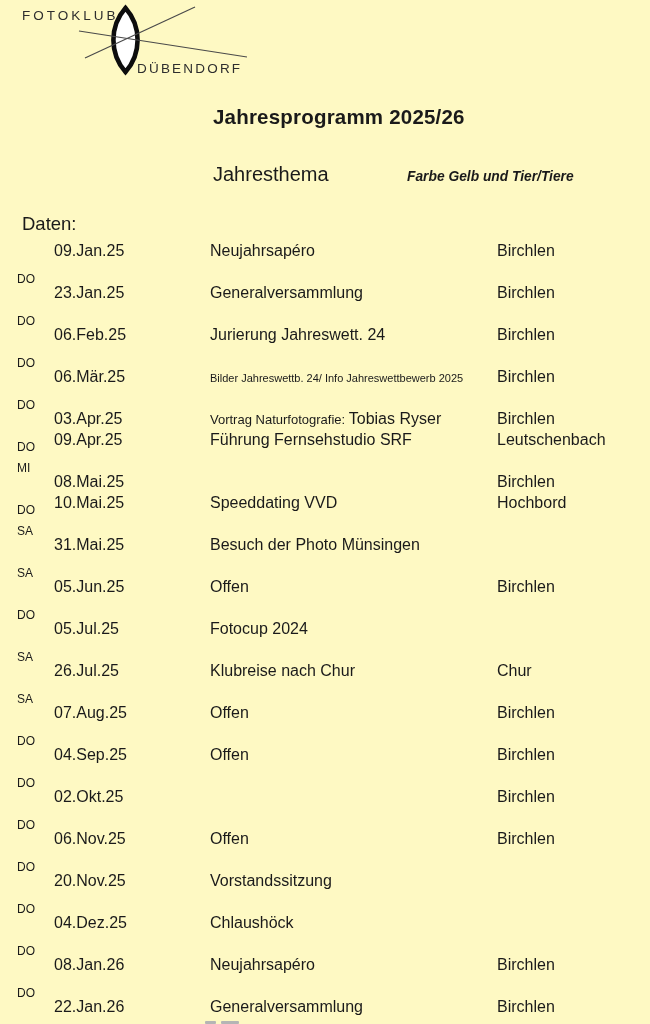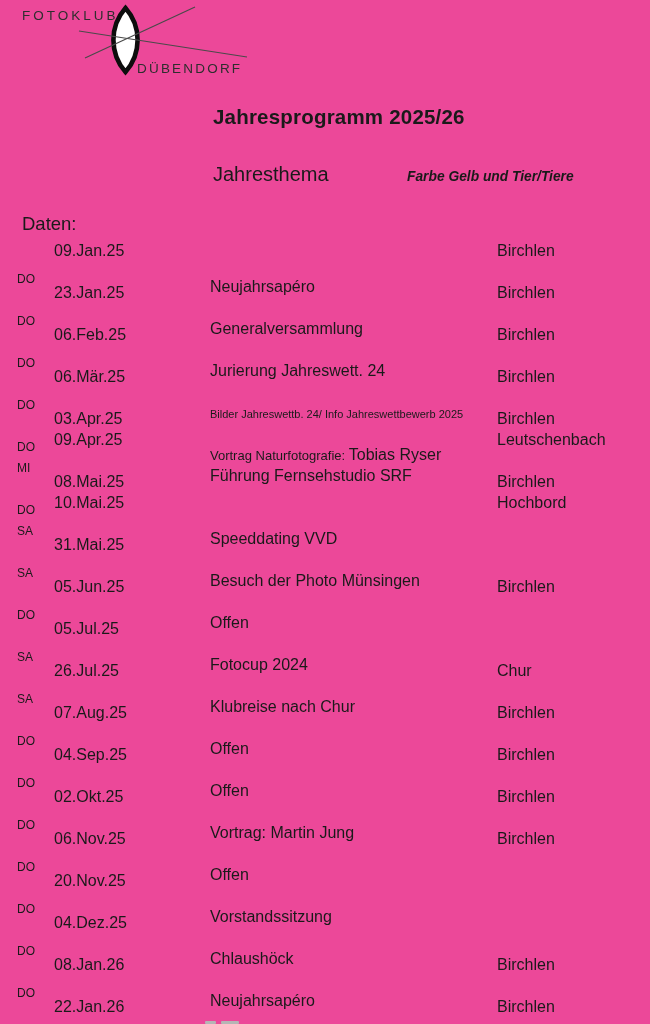--- a/index.html
+++ b/index.html
@@ -1,20 +1,20 @@
 <!DOCTYPE html>
 <html><head>
 <meta charset="utf-8">
 <style>
   html, body { margin: 0; padding: 0; background: #ffffff; }
   .page {
     position: relative;
     width: 650px;
     height: 1024px;
-    background: #ec4899;
+    background: #fef9c3;
     overflow: hidden;
     font-family: "Liberation Sans", sans-serif;
     color: #1a1a1a;
   }
 
   
   .logo { position: absolute; left: 0; top: 0; width: 270px; height: 90px; }
   .logo svg { position: absolute; left: 0; top: 0; }
   .logo-top {
     position: absolute; left: 22px; top: 8px;
@@ -51,21 +51,21 @@
   .rows { position: absolute; left: 0; top: 240px; width: 650px; }
   .group { margin-bottom: 21px; }
   .row { position: relative; height: 21px; font-size: 16px; line-height: 21px; }
   .c-day {
     position: absolute; left: 17px; top: 0; width: 34px;
     font-size: 12px; line-height: 21px; padding-top: 1px;
     white-space: nowrap;
     margin-top: 28px;
   }
   .c-date { position: absolute; left: 54px; top: 0; line-height: 21px; white-space: nowrap; }
-  .c-event { position: absolute; left: 210px; top: 0; line-height: 21px; white-space: nowrap; margin-top: 36px; }
+  .c-event { position: absolute; left: 210px; top: 0; line-height: 21px; white-space: nowrap; }
   .c-event .note.xs { font-size: 11px; }
   .c-event .note.sm { font-size: 13px; }
   .c-loc { position: absolute; left: 497px; top: 0; line-height: 21px; white-space: nowrap; }
 
   
   .artifact { position: absolute; top: 1021px; height: 2.5px; background: #b5b5b5; border-radius: 1px; }
   .artifact.a1 { left: 205px; width: 11px; }
   .artifact.a2 { left: 221px; width: 18px; }
 </style>
 </head>
@@ -199,21 +199,20 @@
     <span class="c-day">DO</span>
     <span class="c-date">04.Sep.25</span>
     <span class="c-event"><span class="main">Offen</span></span>
     <span class="c-loc">Birchlen</span>
   </div>
 </div>
       <div class="group">
   <div class="row">
     <span class="c-day">DO</span>
     <span class="c-date">02.Okt.25</span>
-    <span class="c-event"><span class="main">Vortrag: Martin Jung</span></span>
     <span class="c-loc">Birchlen</span>
   </div>
 </div>
       <div class="group">
   <div class="row">
     <span class="c-day">DO</span>
     <span class="c-date">06.Nov.25</span>
     <span class="c-event"><span class="main">Offen</span></span>
     <span class="c-loc">Birchlen</span>
   </div>

